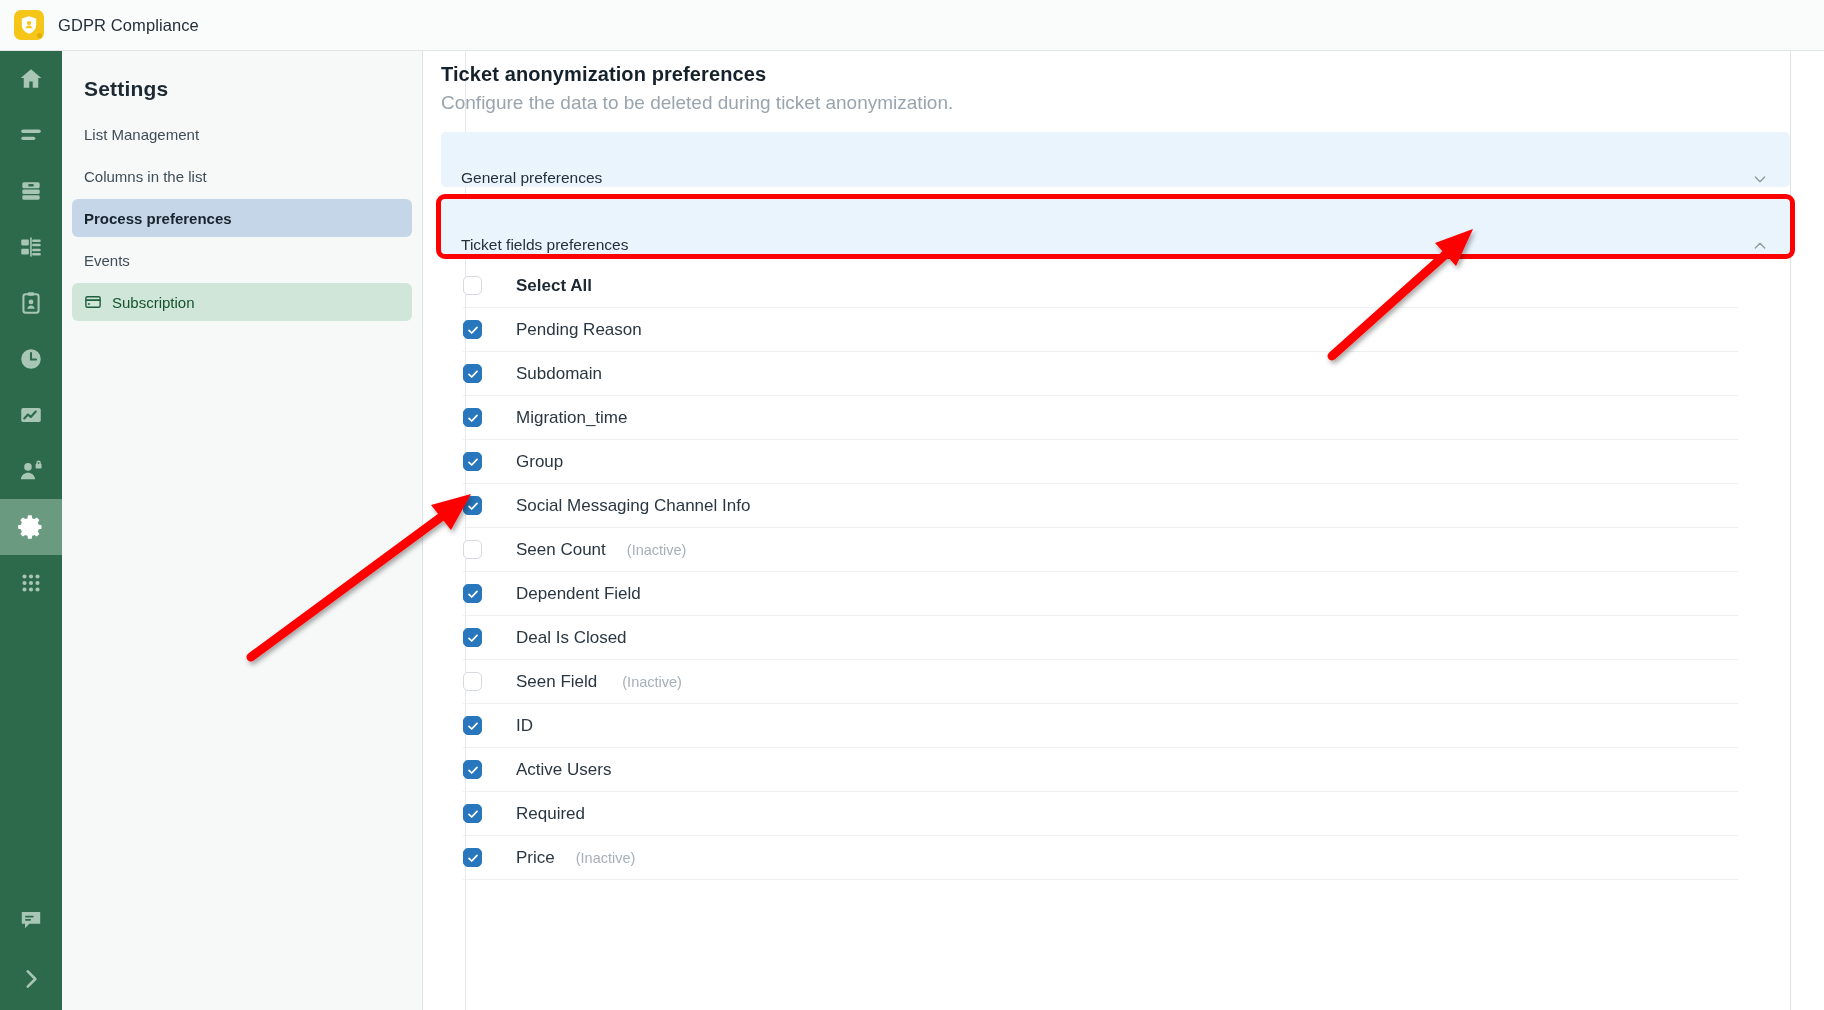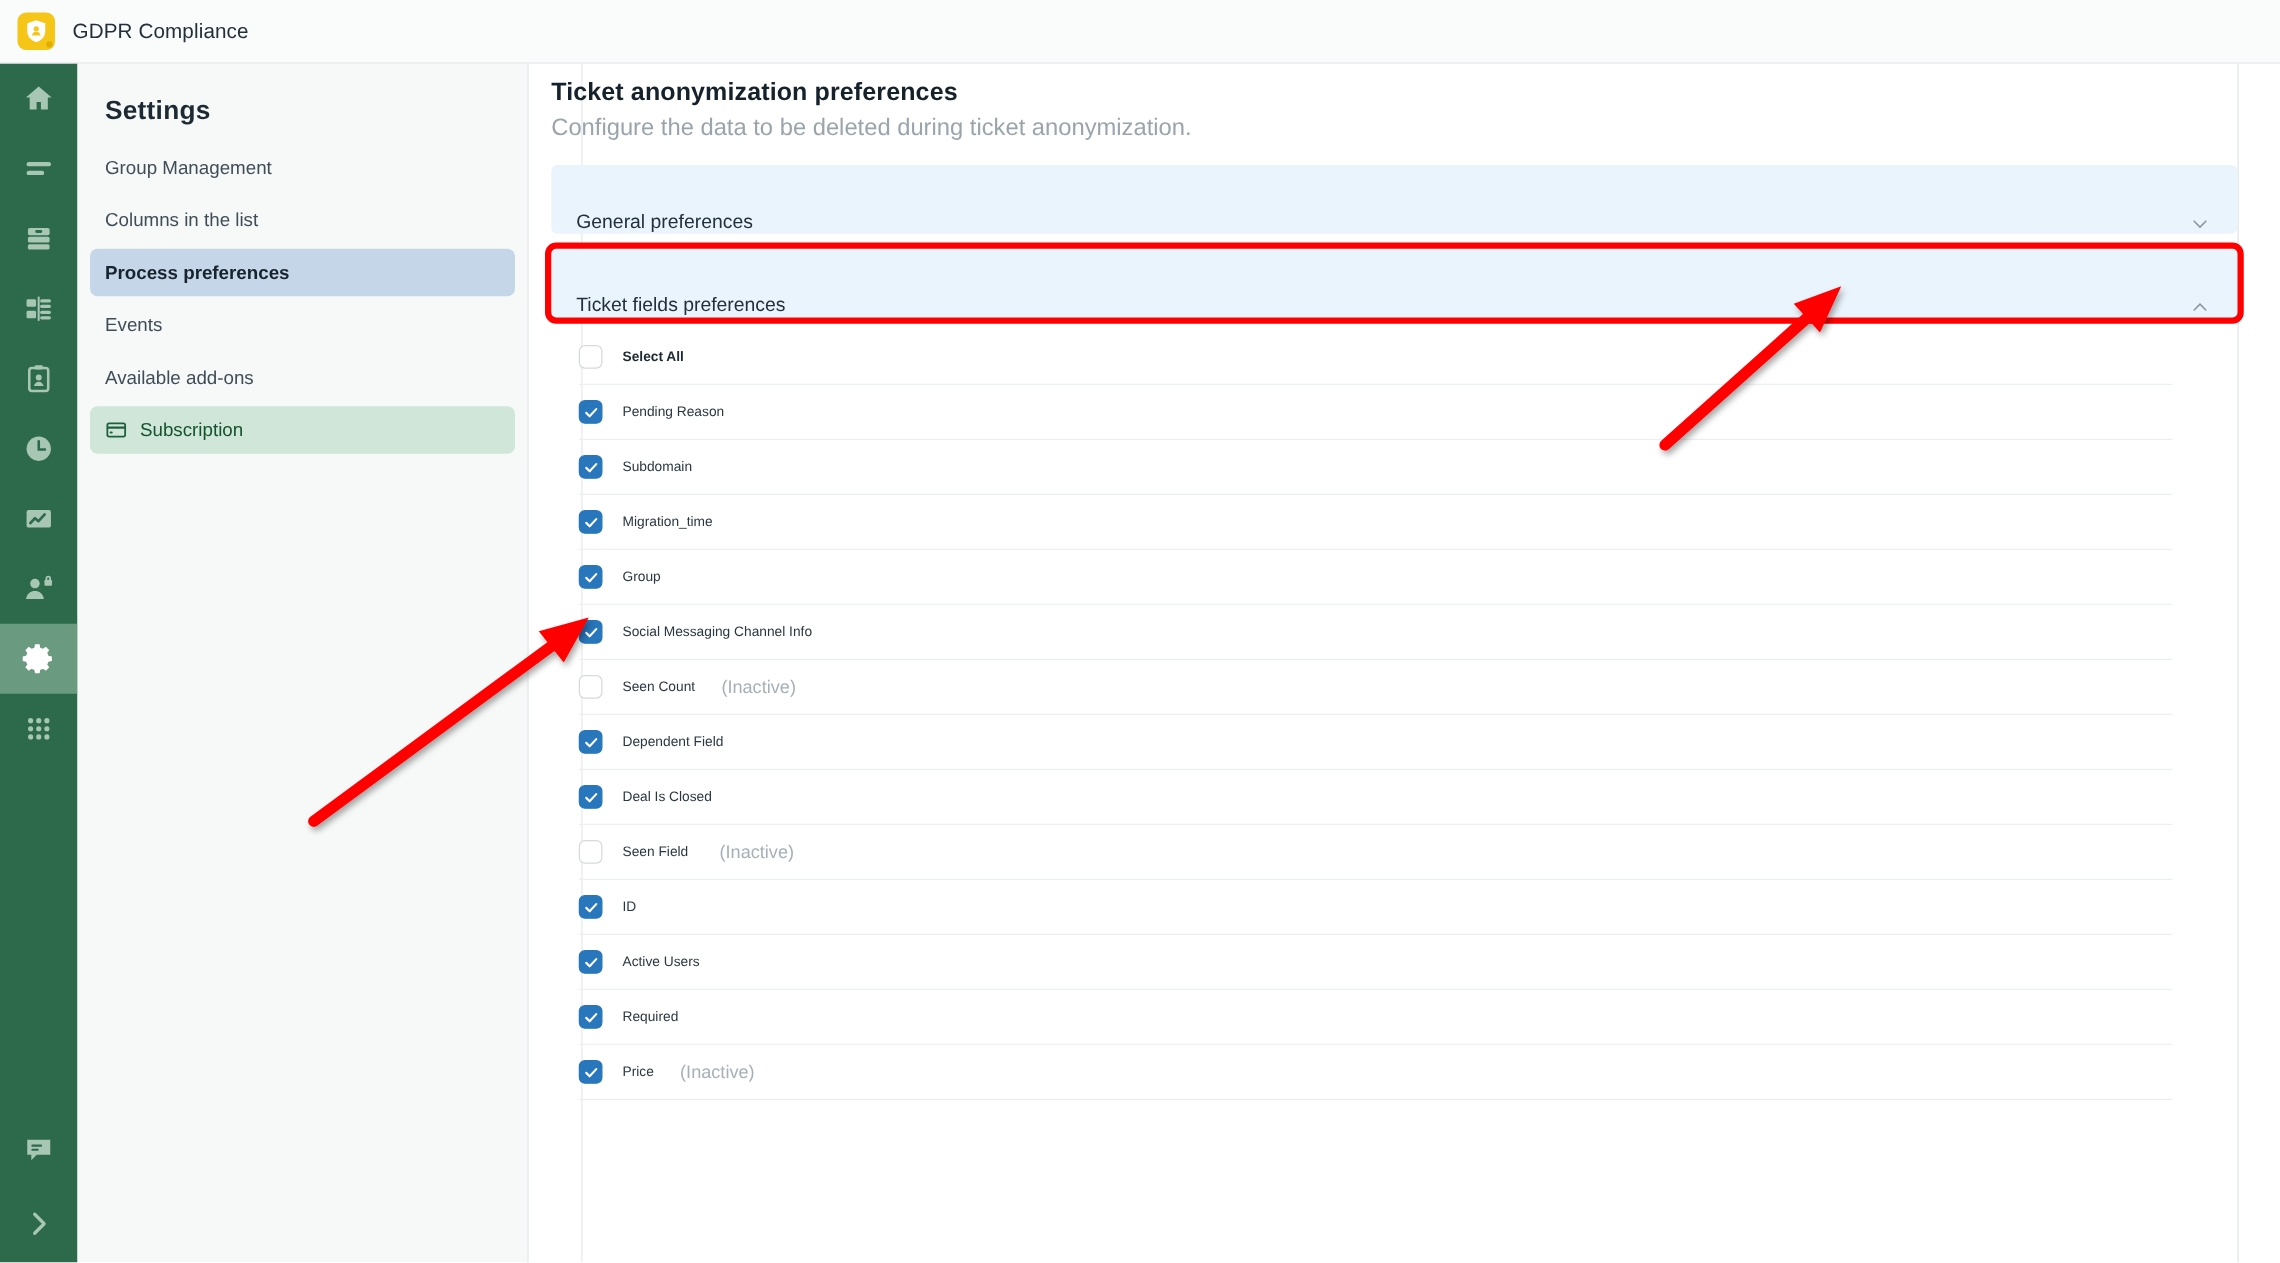--- a/index.html
+++ b/index.html
@@ -103,21 +103,21 @@
   }
   .field-row:first-child { border-bottom: 1px solid #edf0f2; }
   .cb {
     width: 19px; height: 19px; border-radius: 5px; flex: 0 0 auto;
     display: flex; align-items: center; justify-content: center;
     cursor: pointer;
   }
   .cb.off { background: #ffffff; border: 1.5px solid #d6dade; }
   .cb.on  { background: #2876bc; border: 1.5px solid #2876bc; }
   .cb.on svg { width: 12px; height: 12px; color: #ffffff; }
-  .field-label { font-size: 11px; color: #2a3742; }
+  .field-label { font-size: 17px; color: #2a3742; margin-left: 18px; }
   .field-label.bold { font-weight: 700; color: #1d2a33; }
   .inactive-tag { color: #a6b0b8; font-size: 14.5px; margin-left: 5px; }
 
   
   .anno { position: absolute; left: 0; top: 0; width: 1824px; height: 1010px; pointer-events: none; }
 </style>
 </head>
 <body>
 
 <div id="app">
@@ -227,33 +227,30 @@
           <path d="M9 5l7 7-7 7"></path>
         </svg>
     </div>
   </div>
 
   <div class="settings-panel">
     <div class="settings-head">Settings</div>
     <div class="settings-list">
 
       <div class="settings-item">
-        <span>Group Management</span>
+        <span>List Management</span>
       </div>
       <div class="settings-item">
         <span>Columns in the list</span>
       </div>
       <div class="settings-item selected">
         <span>Process preferences</span>
       </div>
       <div class="settings-item">
         <span>Events</span>
-      </div>
-      <div class="settings-item">
-        <span>Available add-ons</span>
       </div>
       <div class="settings-item sub">
         <span class="ic">
           <svg width="18" height="18" viewBox="0 0 24 24" fill="none" stroke="#1f5f3e" stroke-width="1.9">
               <rect x="2.5" y="5" width="19" height="14" rx="2"></rect>
               <path d="M2.5 9.5h19" stroke-width="2.4"></path>
               <rect x="5" y="13.5" width="3.2" height="2.2" rx="1" fill="#1f5f3e" stroke="none"></rect>
             </svg>
         </span>
         <span>Subscription</span>

